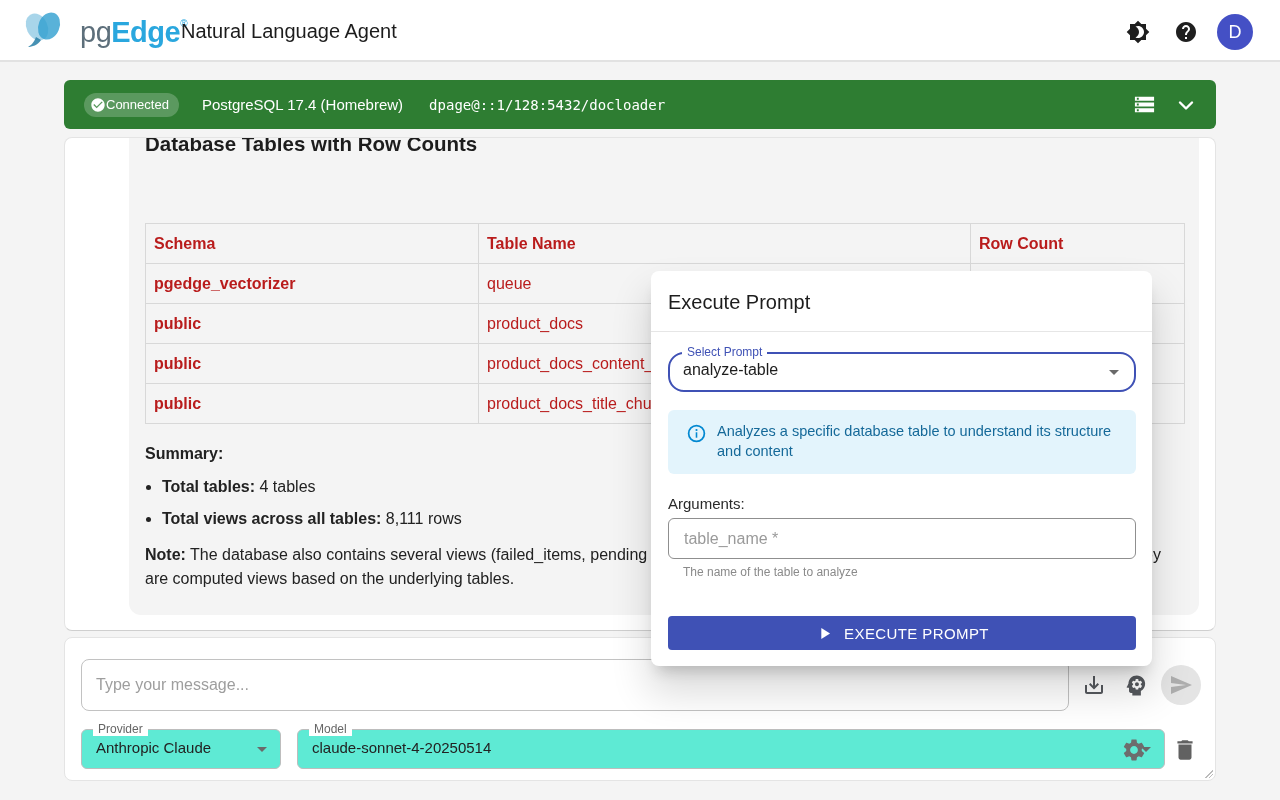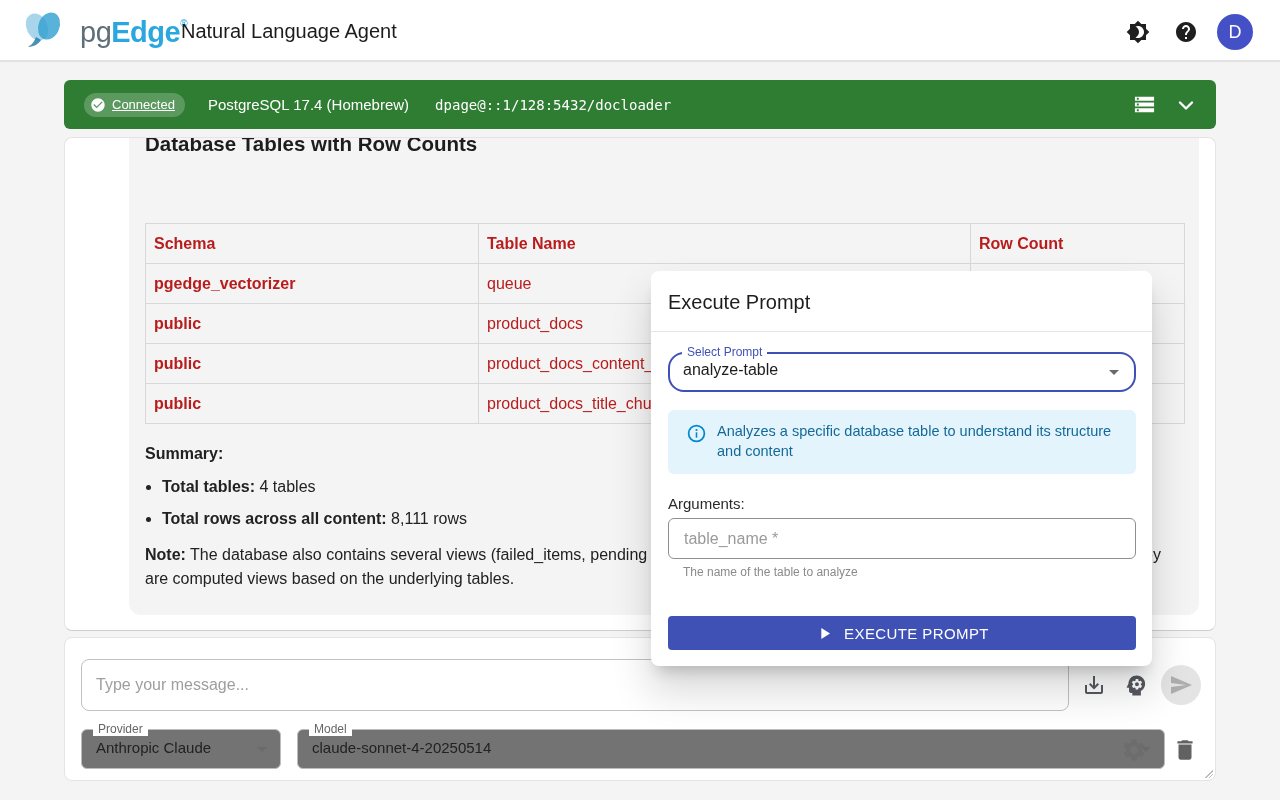--- a/index.html
+++ b/index.html
@@ -13,21 +13,21 @@
   .logo-text { font-size:29px; letter-spacing:-0.5px; margin-left:14px; }
   .logo-pg { color:#5d6f7b; font-weight:500; }
   .logo-edge { color:#2aa7de; font-weight:700; }
   .logo-reg { color:#2aa7de; font-size:10px; vertical-align:top; position:relative; top:2px; }
   .app-title { position:absolute; left:181px; top:0; height:62px; display:flex; align-items:center; font-size:20px; color:#1c1c1c; }
   .hdr-iconbtn { position:absolute; top:20px; width:24px; height:24px; cursor:pointer; }
   .avatar { position:absolute; left:1217px; top:14px; width:36px; height:36px; border-radius:50%; background:#4450c5; color:#fff; display:flex; align-items:center; justify-content:center; font-size:18px; }
 
   
   .connbar { position:absolute; left:64px; top:80px; width:1152px; height:49px; background:#2e7d32; border-radius:6px; z-index:15; display:flex; align-items:center; }
-  .chip { display:flex; align-items:center; gap:6px; margin-left:20px; height:24px; padding:0 10px 0 6px; border-radius:12px; background:rgba(255,255,255,0.22); color:#fff; font-size:13px;text-decoration:underline; }
+  .chip { display:flex; align-items:center; margin-left:20px; height:24px; padding:0 10px 0 6px; border-radius:12px; background:rgba(255,255,255,0.22); color:#fff; font-size:13px; }
   .conn-server { color:#fff; font-size:15px; margin-left:23px; }
   .conn-dsn { color:#fff; font-size:14px; margin-left:26px; font-family:"DejaVu Sans Mono", monospace; }
   .conn-icons { position:absolute; right:18px; top:0; height:49px; display:flex; align-items:center; gap:18px; }
 
   
   .chat-card { position:absolute; left:64px; top:137px; width:1152px; height:494px; background:#fff; border:1px solid #e4e4e4; border-bottom:1px solid #cfcfcf; border-radius:8px; overflow:hidden; z-index:10; }
   .bubble { position:absolute; left:64px; right:16px; top:-30px; bottom:15px; background:#f4f4f4; border-radius:12px; }
   .msg-heading { position:absolute; left:80px; top:-9px; font-size:20.5px; font-weight:700; line-height:30px; color:#1d1d1d; }
   .msg-intro { position:absolute; left:80px; top:43px; font-size:16px; color:#222; }
 
@@ -64,21 +64,21 @@
 
   .exec-btn { position:absolute; left:17px; top:345px; width:468px; height:34px; background:#3f51b5; border:none; border-radius:4px; color:#fff; font-size:15px; font-weight:500; letter-spacing:.4px; display:flex; align-items:center; justify-content:center; gap:10px; cursor:pointer; font-family:"Liberation Sans", sans-serif; }
 
   
   .input-card { position:absolute; left:64px; top:637px; width:1152px; height:144px; background:#fff; border:1px solid #e4e4e4; border-radius:8px; z-index:12; }
   .msg-input { position:absolute; left:16px; top:21px; width:988px; height:52px; border:1px solid #c2c2c2; border-radius:8px; font-size:16px; padding:0 14px; color:#222; font-family:Liberation Sans, sans-serif; background:#fff; }
   .msg-input::placeholder { color:#9e9e9e; opacity:1; }
   .inline-iconbtn { position:absolute; top:35px; width:24px; height:24px; cursor:pointer; }
   .send-btn { position:absolute; left:1096px; top:27px; width:40px; height:40px; border-radius:50%; background:#e4e4e4; display:flex; align-items:center; justify-content:center; cursor:pointer; }
 
-  .outlined-select { position:absolute; border:1px solid #bdbdbd; border-radius:6px; background:#737373; height:40px; cursor:pointer; }
+  .outlined-select { position:absolute; border:1px solid #bdbdbd; border-radius:6px; background:#5eead4; height:40px; cursor:pointer; }
   .outlined-select .notch { position:absolute; left:11px; top:-8px; background:#fff; padding:0 5px; font-size:12px; color:#666; }
   .outlined-select .sel-value { position:absolute; left:14px; top:9px; font-size:15px; color:#222; white-space:nowrap; }
   .provider-select { left:16px; top:91px; width:200px; }
   .model-select { left:232px; top:91px; width:868px; }
   .footer-iconbtn { position:absolute; top:99px; width:26px; height:26px; cursor:pointer; }
   .grip { position:absolute; right:2px; bottom:2px; width:9px; height:9px; background:
       linear-gradient(135deg, transparent 55%, #bbb 55%, #bbb 62%, transparent 62%, transparent 75%, #bbb 75%, #bbb 82%, transparent 82%); }
 </style>
 </head>
 <body>
@@ -176,21 +176,21 @@
           <td class="cell-bold">public</td>
           <td>product_docs_title_chu</td>
           <td></td>
         </tr>
       </tbody>
     </table>
 
     <div class="msg-summary">Summary:</div>
     <ul class="msg-bullets">
       <li><b>Total tables:</b><span> 4 tables</span></li>
-      <li><b>Total rows across all content:</b><span> 8,111 rows</span></li>
+      <li><b>Total views across all tables:</b><span> 8,111 rows</span></li>
     </ul>
     <div class="msg-note">
       <div class="note-line1">
         <b>Note:</b><span> The database also contains several views (failed_items, pending</span><span class="note-spacer"></span><span>ey</span>
       </div>
       <div>are computed views based on the underlying tables.</div>
     </div>
   </div>
 
   <div class="dialog">

